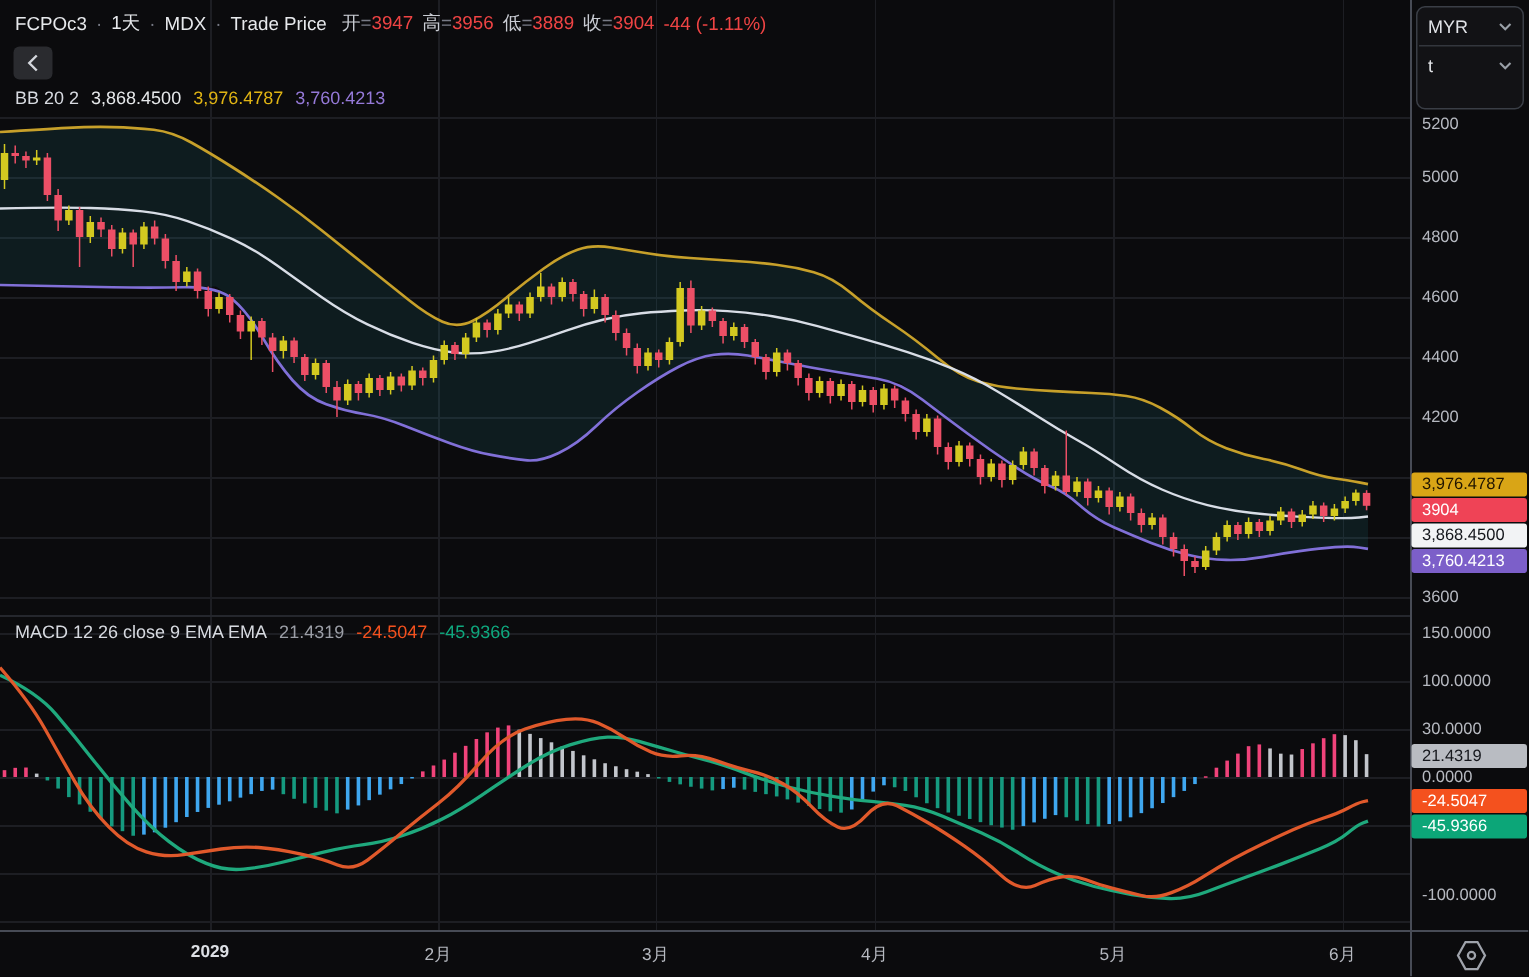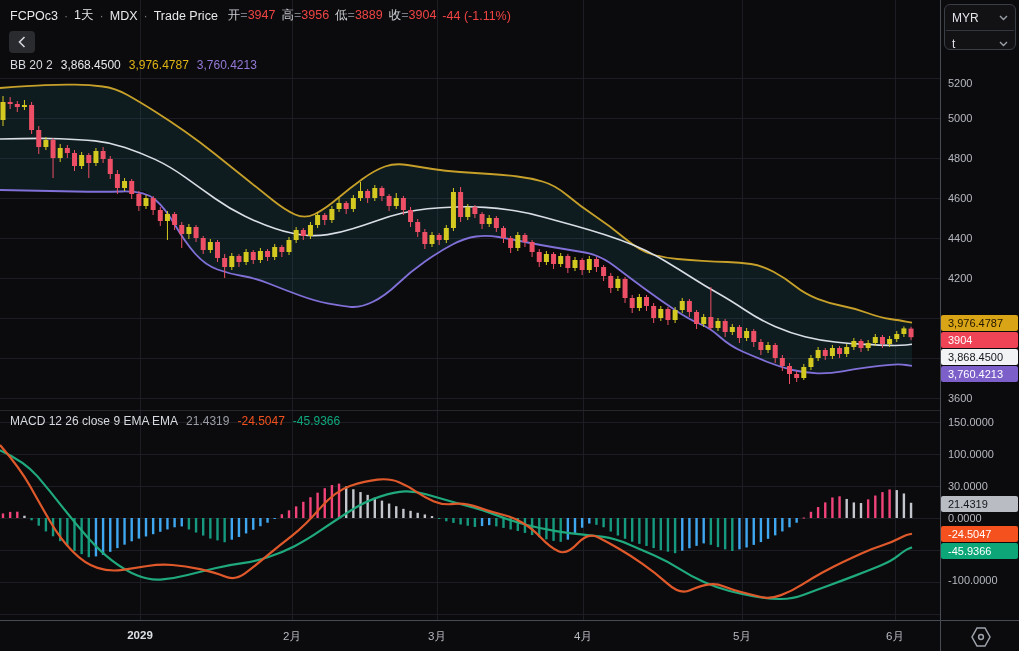--- a/index.html
+++ b/index.html
@@ -16,21 +16,21 @@
   .backbtn{position:absolute;left:9px;top:31px;width:26px;height:22px;background:#2a2b2f;border-radius:4px;
            display:flex;align-items:center;justify-content:center;cursor:pointer;z-index:30;}
   .ind-row{position:absolute;left:10px;font-size:12px;color:#d7dae0;display:flex;gap:8px;z-index:30;}
   
   .axis-label{position:absolute;left:948px;font-size:11px;color:#b6b9c0;z-index:20;}
   .tag{position:absolute;left:941px;width:77px;height:16px;line-height:16px;font-size:11px;
        padding-left:7px;border-radius:2px;z-index:25;box-sizing:border-box;}
   .time-label{position:absolute;top:629px;font-size:11.5px;color:#b6b9c0;transform:translateX(-50%);z-index:20;}
   .time-label.year{color:#dde0e5;font-weight:bold;}
   
-  .dd-box{position:absolute;left:944px;top:4px;width:72px;height:46px;border:1px solid #3a3e46;border-radius:6px;
+  .dd-box{position:absolute;left:944px;top:4px;width:72px;height:69px;border:1px solid #3a3e46;border-radius:6px;
           background:#121215;z-index:35;box-sizing:border-box;}
   .dd-row{height:25px;display:flex;align-items:center;justify-content:space-between;padding:0 7px;cursor:pointer;}
   .dd-div{height:1px;background:#33363d;margin:0 1px;}
   .dd-txt{color:#e2e4e8;font-size:12px;}
   .watermark{position:absolute;left:884px;top:595px;font-size:34px;letter-spacing:1px;color:rgba(224,232,245,0.92);z-index:40;}
   .corner-icon{position:absolute;left:969px;top:626px;z-index:40;cursor:pointer;}
 </style>
 </head>
 <body>
 <div id="app">
@@ -523,21 +523,21 @@
       <div class="axis-label" style="top: 111.5px;">5000</div>
       <div class="axis-label" style="top: 151.5px;">4800</div>
       <div class="axis-label" style="top: 191.5px;">4600</div>
       <div class="axis-label" style="top: 231.5px;">4400</div>
       <div class="axis-label" style="top: 271.5px;">4200</div>
       <div class="axis-label" style="top: 391.5px;">3600</div>
       <div class="axis-label" style="top: 415.5px;">150.0000</div>
       <div class="axis-label" style="top: 447.5px;">100.0000</div>
       <div class="axis-label" style="top: 479.5px;">30.0000</div>
       <div class="axis-label" style="top: 511.5px;">0.0000</div>
-      <div class="axis-label" style="top: 574px;">-100.0000</div>
+      <div class="axis-label" style="top: 591px;">-100.0000</div>
       <div class="time-label year" style="left: 140px;">2029</div>
       <div class="time-label" style="left: 292px;">2月</div>
       <div class="time-label" style="left: 437px;">3月</div>
       <div class="time-label" style="left: 583px;">4月</div>
       <div class="time-label" style="left: 742px;">5月</div>
       <div class="time-label" style="left: 895px;">6月</div>
       <div class="tag" style="top: 314.704px; background: rgb(217, 165, 22); color: rgb(32, 21, 0);">3,976.4787</div>
       <div class="tag" style="top: 331.704px; background: rgb(239, 67, 86); color: rgb(255, 255, 255);">3904</div>
       <div class="tag" style="top: 348.704px; background: rgb(242, 243, 245); color: rgb(21, 23, 28);">3,868.4500</div>
       <div class="tag" style="top: 365.704px; background: rgb(124, 95, 201); color: rgb(255, 255, 255);">3,760.4213</div>

